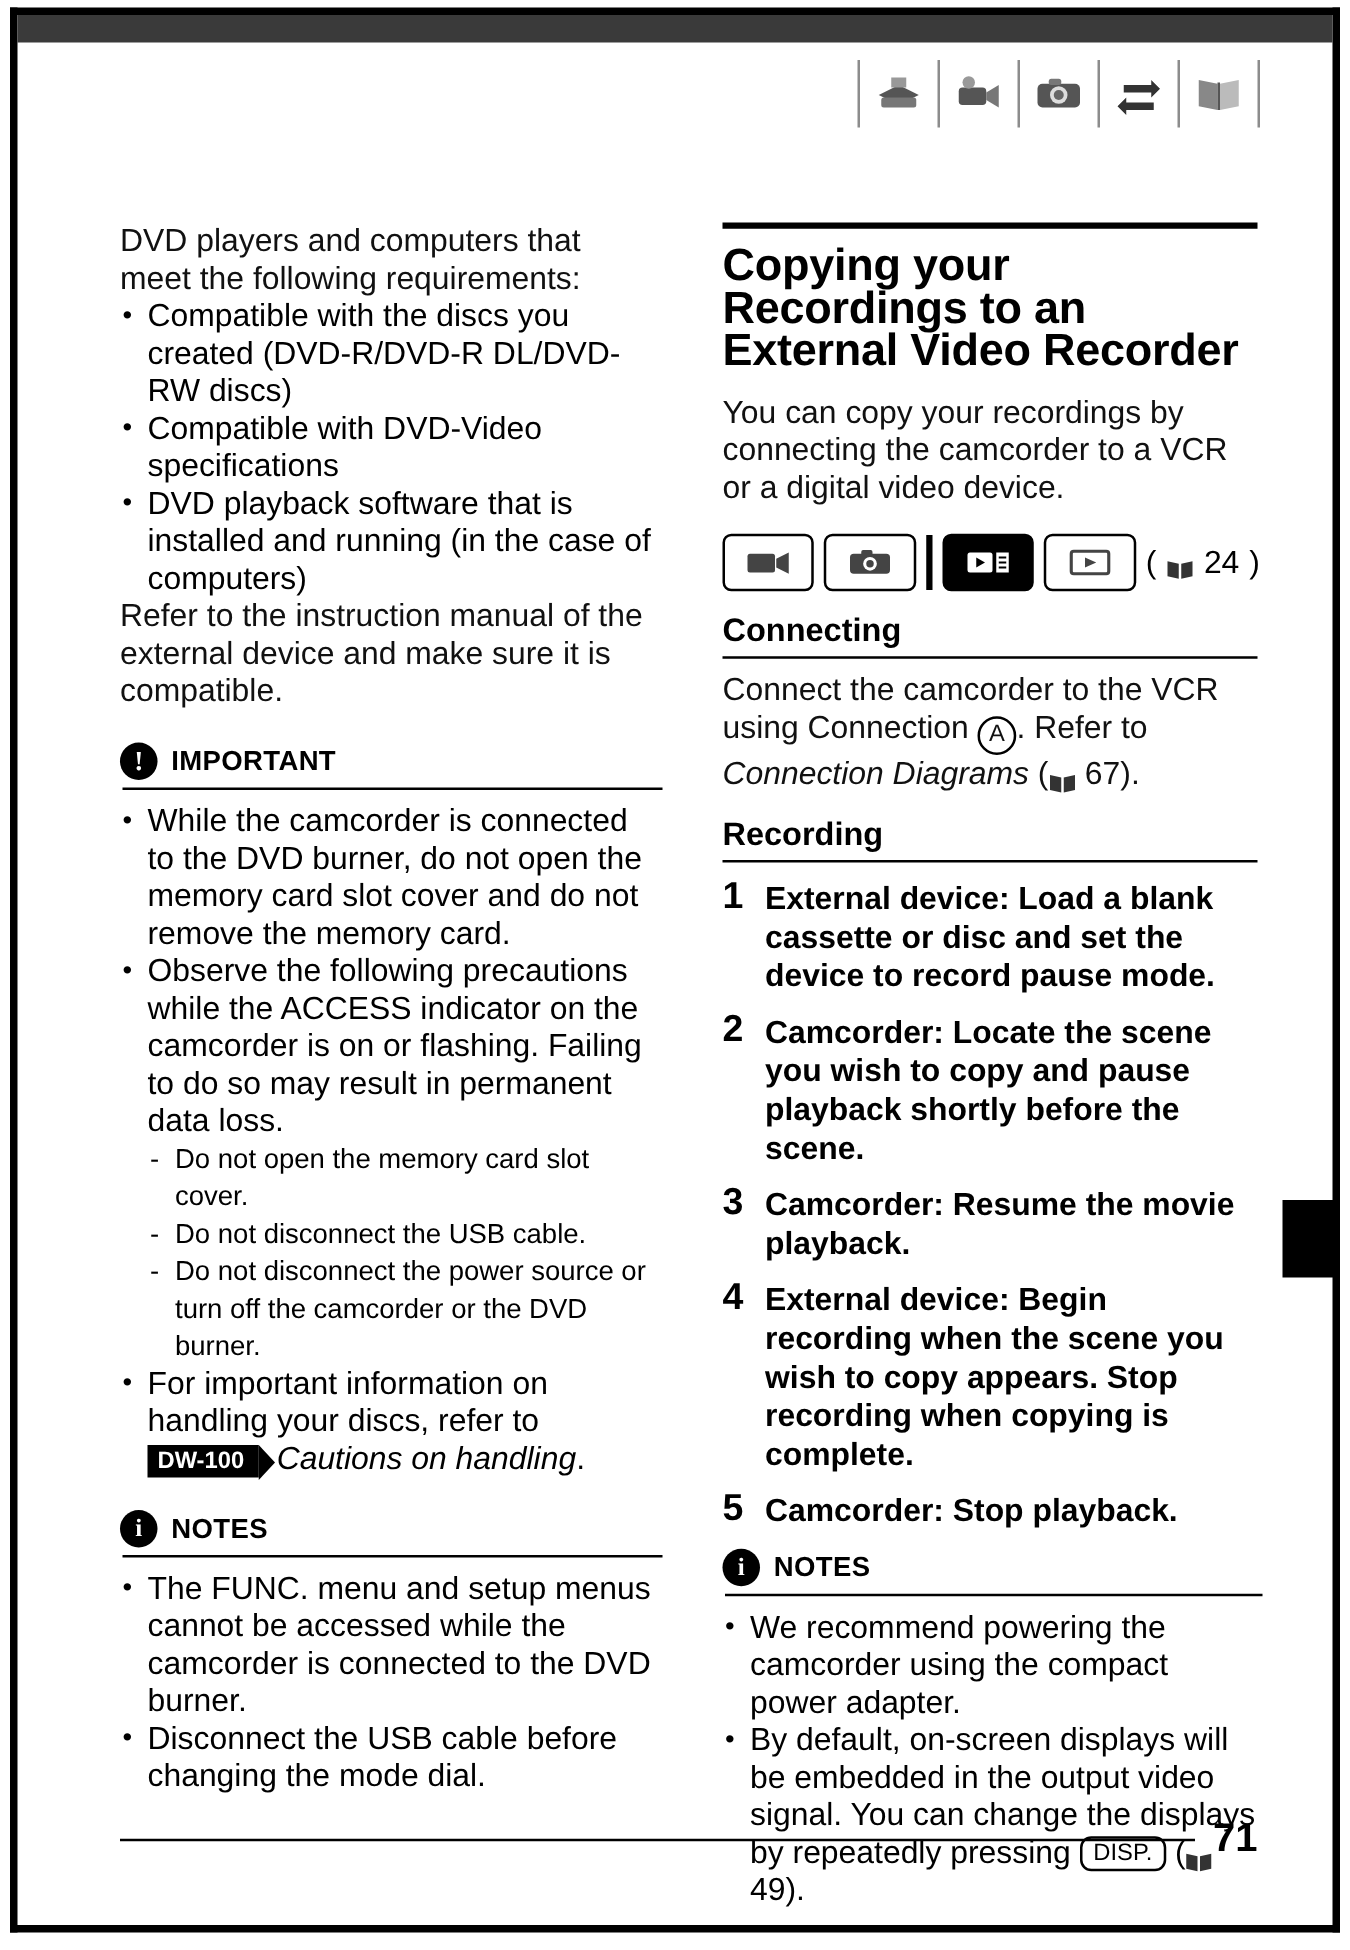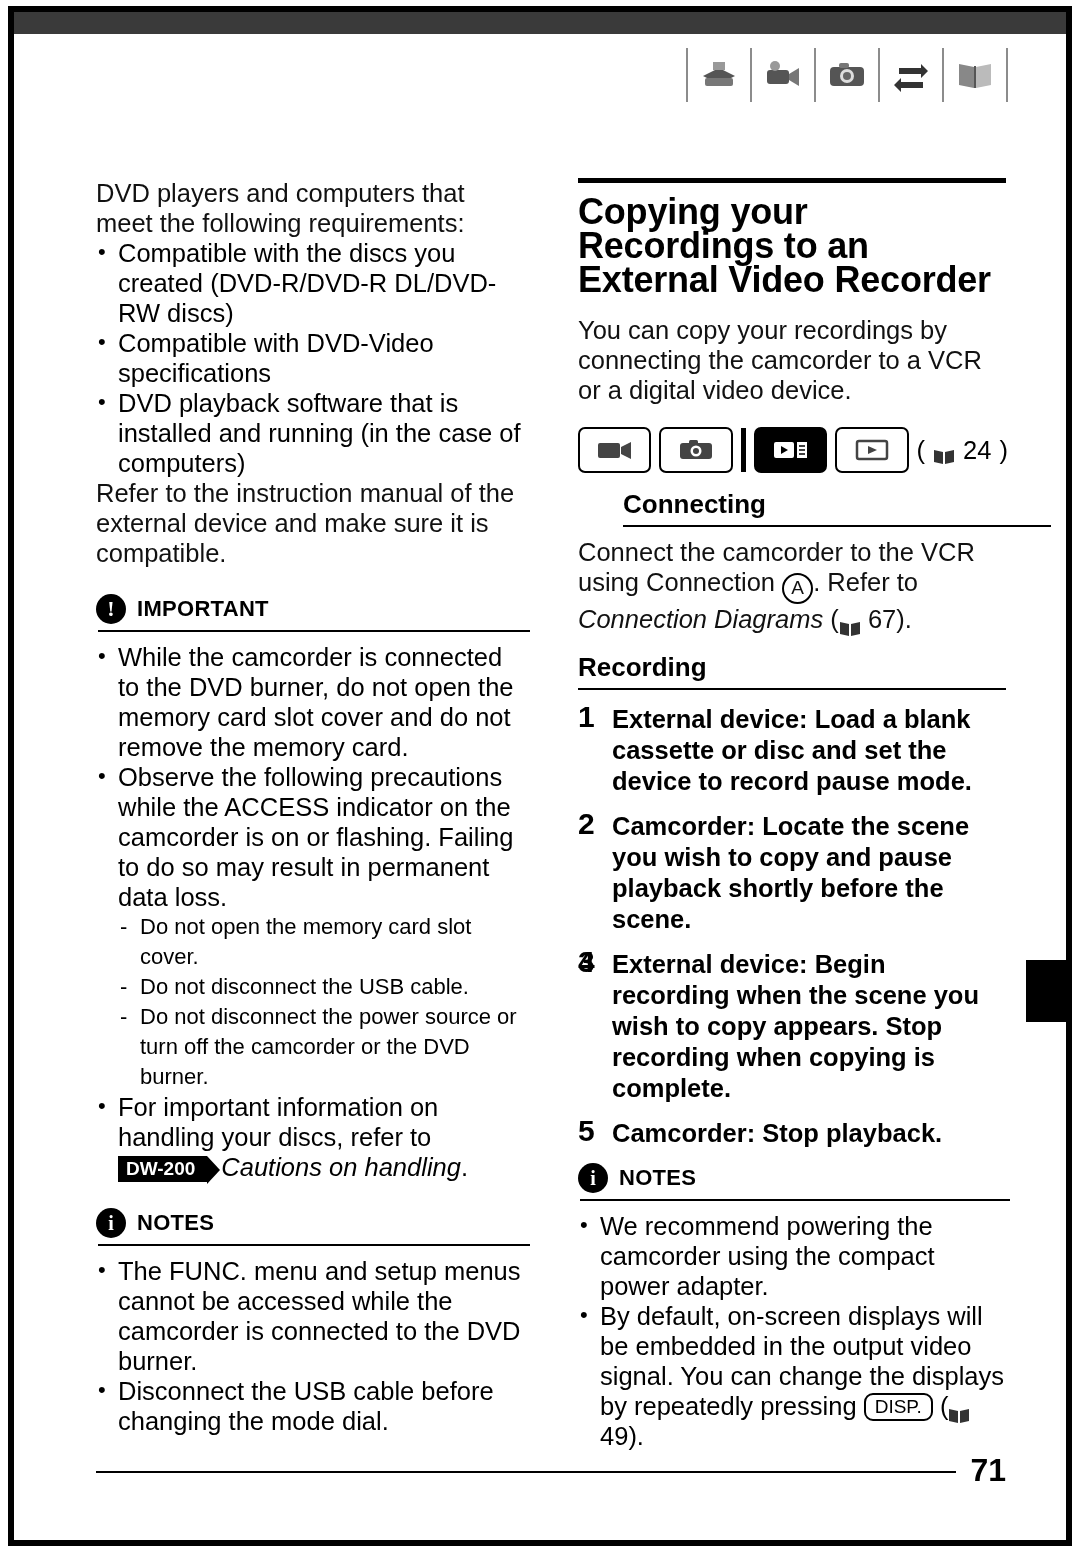--- a/index.html
+++ b/index.html
@@ -393,21 +393,21 @@
       <div class="callout-rule"></div>
       <div class="gap-sm"></div>
       <ul class="bullets">
         <li>While the camcorder is connected to the DVD burner, do not open the memory card slot cover and do not remove the memory card.</li>
         <li>Observe the following precautions while the ACCESS indicator on the camcorder is on or flashing. Failing to do so may result in permanent data loss.</li>
       </ul>
       <div class="sub-dash">Do not open the memory card slot cover.</div>
       <div class="sub-dash">Do not disconnect the USB cable.</div>
       <div class="sub-dash">Do not disconnect the power source or turn off the camcorder or the DVD burner.</div>
       <ul class="bullets">
-        <li><span>For important information on handling your discs, refer to </span><span class="dw100-badge">DW-200</span><span class="italic">Cautions on handling</span><span>.</span></li>
+        <li><span>For important information on handling your discs, refer to </span><span class="dw100-badge">DW-100</span><span class="italic">Cautions on handling</span><span>.</span></li>
       </ul>
     </div>
 
     <div class="callout">
       <div class="callout-head">
         <div class="info-icon">i</div>
         <div class="callout-title">NOTES</div>
       </div>
       <div class="callout-rule"></div>
       <div class="gap-sm"></div>
@@ -460,39 +460,39 @@
           <svg width="22" height="17" viewBox="0 0 22 17">
               <path d="M1 2 L10 4 L10 16 L1 14 Z" fill="#333"></path>
               <path d="M21 2 L12 4 L12 16 L21 14 Z" fill="#333"></path>
             </svg>
         </span>
         <span>24</span>
         <span>)</span>
       </span>
     </div>
 
-    <div style="margin-top:16px;margin-left:45px;">
+    <div style="margin-top:16px;">
       <h2 class="sub-title">Connecting</h2>
       <div class="sub-rule"></div>
     </div>
     <div class="gap-sm"></div>
     <p class="body"><span>Connect the camcorder to the VCR using Connection </span><span class="circle-a">A</span><span>. Refer to </span><span class="italic">Connection Diagrams</span> (<span class="book-icon"><svg width="22" height="17" viewBox="0 0 22 17">
             <path d="M1 2 L10 4 L10 16 L1 14 Z" fill="#333"></path>
             <path d="M21 2 L12 4 L12 16 L21 14 Z" fill="#333"></path>
           </svg></span> <span>67</span><span>).</span></p>
 
     <div style="margin-top:18px;">
       <h2 class="sub-title">Recording</h2>
       <div class="sub-rule"></div>
     </div>
 
     <ol class="steps">
       <li><span class="num">1</span><span>External device: Load a blank cassette or disc and set the device to record pause mode.</span></li>
       <li><span class="num">2</span><span>Camcorder: Locate the scene you wish to copy and pause playback shortly before the scene.</span></li>
-      <li><span class="num">3</span></li>
+      <li><span class="num">3</span><span>Camcorder: Resume the movie playback.</span></li>
       <li><span class="num">4</span><span>External device: Begin recording when the scene you wish to copy appears. Stop recording when copying is complete.</span></li>
       <li><span class="num">5</span><span>Camcorder: Stop playback.</span></li>
     </ol>
 
     <div class="callout" style="margin-top:8px;">
       <div class="callout-head">
         <div class="info-icon">i</div>
         <div class="callout-title">NOTES</div>
       </div>
       <div class="callout-rule"></div>

